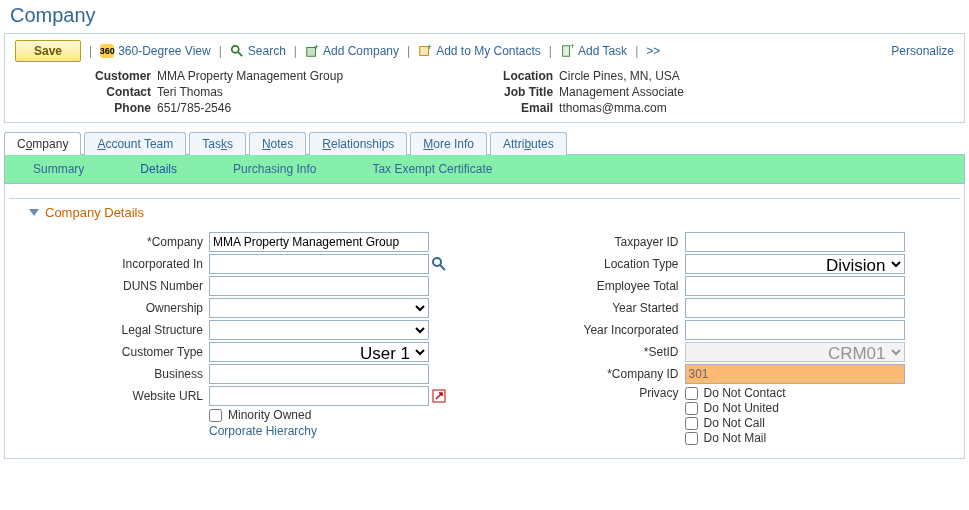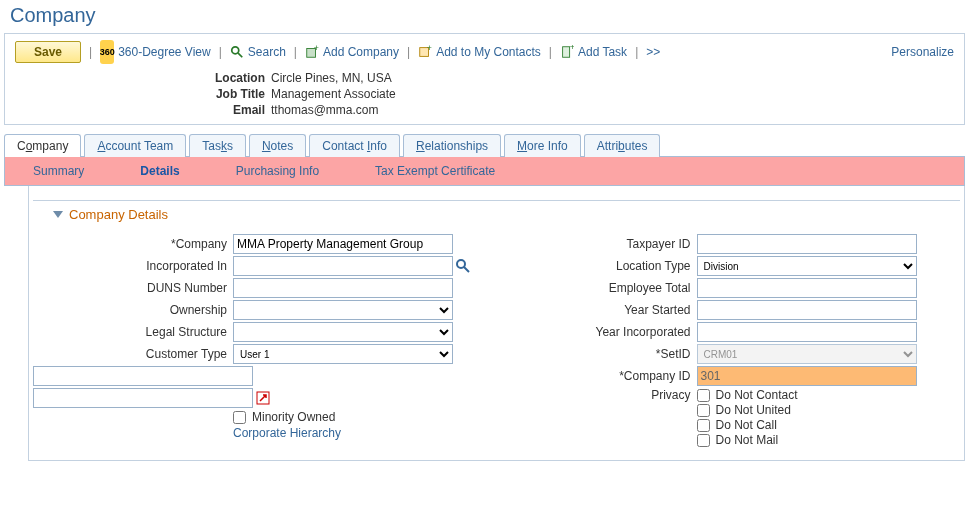--- a/index.html
+++ b/index.html
@@ -4,45 +4,45 @@
 <style>
   * { box-sizing: border-box; }
   body { margin: 0; padding: 4px; font-family: Arial, sans-serif; font-size: 12px; color: #333; background: #fff; }
   .page-title { color: #336699; font-size: 20px; font-weight: normal; margin: 0 0 6px 6px; }
   .toolbar-box { border: 1px solid #c3d1e0; padding: 6px 10px; margin-bottom: 8px; }
   .toolbar { display: flex; align-items: center; gap: 6px; flex-wrap: wrap; }
   .btn-save { background: linear-gradient(#fff8d6,#ffe88a); border:1px solid #b59f23; color:#6a5b00; padding:3px 18px; font-size:12px; cursor:pointer; border-radius:2px; font-weight:bold;}
   .tb-sep { color:#888; padding:0 2px;}
   .tb-link { color:#336699; text-decoration:none; cursor:pointer; display:inline-flex; align-items:center; gap:4px;}
   .ico { display:inline-flex; width:14px; height:14px; align-items:center; justify-content:center; font-size:11px; }
-  .ico-360 { background:#ffd24d; border-radius:3px; color:#000; font-weight:bold; font-size:9px; padding:12px 2px;}
+  .ico-360 { background:#ffd24d; border-radius:3px; color:#000; font-weight:bold; font-size:9px; padding:2px 2px;}
   .spacer { flex:1; }
   .summary-row { display:flex; margin-top:6px; gap:40px; padding-left:80px;}
   .summary-col { display:table; }
   .sum-line { display:table-row; }
   .sum-lbl { display:table-cell; text-align:right; font-weight:bold; padding:1px 6px 1px 0; white-space:nowrap;}
   .sum-val { display:table-cell; padding:1px 0;}
   .tabs { display:flex; border-bottom:1px solid #a7bdd6; margin-top:4px; }
   .tab { border:1px solid #a7bdd6; border-bottom:none; padding:4px 12px; margin-right:3px; background:#f1f6fb; color:#336699; cursor:pointer; position:relative; top:1px; border-radius:3px 3px 0 0;}
   .tab.active { background:#fff; color:#333; font-weight:normal;}
   .tab .ul { text-decoration:underline; }
-  .subtabs { display:flex; background:#fca5a5; border:1px solid #a7bdd6; border-top:none; padding:4px 0; }
+  .subtabs { display:flex; background:#86efac; border:1px solid #a7bdd6; border-top:none; padding:4px 0; }
   .subtab { color:#336699; padding:3px 28px; cursor:pointer; }
-  .subtab.active { color:#1956a5; font-weight:bold;}
-  .section-box { border:1px solid #c3d1e0; border-top:none; padding:8px 4px 12px 4px;margin-left:24px;}
+  .subtab.active { color:#1956a5; font-weight:normal;}
+  .section-box { border:1px solid #c3d1e0; border-top:none; padding:8px 4px 12px 4px;}
   .section-header { color:#c86400; font-weight:normal; font-size:13px; padding:6px 0 10px 20px; display:flex; align-items:center; gap:6px; border-top:1px solid #c3d1e0; margin-top:6px;}
   .section-header .caret { width:0;height:0;border-left:5px solid transparent;border-right:5px solid transparent;border-top:7px solid #6e8ca9;}
   .form-cols { display:flex; }
   .form-col { flex:1; }
   .form-row { display:flex; align-items:center; margin:2px 0; }
   .form-lbl { width:200px; text-align:right; padding-right:6px; white-space:nowrap; }
   .form-ctl { display:flex; align-items:center; gap:2px;}
   .txt { border:1px solid #9ab1c9; height:20px; padding:1px 3px; font-size:12px;}
   .w220 { width:220px;}
-  .sel { border:1px solid #9ab1c9; height:20px; width:220px; font-size:10px; background:#fff; padding:0 2px;}
+  .sel { border:1px solid #9ab1c9; height:20px; width:220px; font-size:17px; background:#fff; padding:0 2px;text-align:right;}
   .sel.ro { background:#eee; color:#666;}
   .txt.ro { background:#fdba74; color:#666;}
   .chk { margin:0 4px 0 0; vertical-align:middle;}
   .link { color:#336699; cursor:pointer; }
   .lookup { width:16px; height:16px; cursor:pointer; }
   .url-ico { width:16px; height:16px; cursor:pointer;}
   .right-link-row { padding-left:200px; margin:2px 0 6px 0;}
   .privacy-block .form-row { margin:1px 0;}
   .req::before { content:"*"; }
 </style>
@@ -99,20 +99,34 @@
       </span>
       <span>Add Task</span>
     </a>
     <span class="tb-sep">|</span>
     <a class="tb-link">&gt;&gt;</a>
     <span class="spacer"></span>
     <a class="tb-link">Personalize</a>
   </div>
 
   <div class="summary-row">
+    <div class="summary-col">
+      <div class="sum-line">
+          <span class="sum-lbl">Customer</span>
+          <span class="sum-val">MMA Property Management Group</span>
+        </div>
+      <div class="sum-line">
+          <span class="sum-lbl">Contact</span>
+          <span class="sum-val">Teri Thomas</span>
+        </div>
+      <div class="sum-line">
+          <span class="sum-lbl">Phone</span>
+          <span class="sum-val">651/785-2546</span>
+        </div>
+    </div>
     <div class="summary-col" style="margin-left:120px;">
       <div class="sum-line">
           <span class="sum-lbl">Location</span>
           <span class="sum-val">Circle Pines, MN, USA</span>
         </div>
       <div class="sum-line">
           <span class="sum-lbl">Job Title</span>
           <span class="sum-val">Management Associate</span>
         </div>
       <div class="sum-line">
@@ -121,21 +135,20 @@
         </div>
     </div>
   </div>
 </div>
 
 <div class="tabs">
   <div class="tab active"><span>C</span><span class="ul">o</span><span>mpany</span></div>
   <div class="tab"><span></span><span class="ul">A</span><span>ccount Team</span></div>
   <div class="tab"><span>Tas</span><span class="ul">k</span><span>s</span></div>
   <div class="tab"><span></span><span class="ul">N</span><span>otes</span></div>
-  <div class="tab"><span>Contact </span><span class="ul">I</span><span>nfo</span></div>
   <div class="tab"><span></span><span class="ul">R</span><span>elationships</span></div>
   <div class="tab"><span></span><span class="ul">M</span><span>ore Info</span></div>
   <div class="tab"><span>Attri</span><span class="ul">b</span><span>utes</span></div>
 </div>
 
 <div class="subtabs">
   <div class="subtab">Summary</div>
   <div class="subtab active">Details</div>
   <div class="subtab">Purchasing Info</div>
   <div class="subtab">Tax Exempt Certificate</div>
@@ -184,25 +197,27 @@
             <select class="sel"><option></option></select>
           </div>
       </div>
       <div class="form-row">
         <div class="form-lbl">Customer Type</div>
         <div class="form-ctl">
             <select class="sel"><option>User 1</option></select>
           </div>
       </div>
       <div class="form-row">
-        <div class="form-ctl">
-            <input class="txt w220" value="" style="">
-          </div>
-      </div>
-      <div class="form-row">
+        <div class="form-lbl">Business</div>
+        <div class="form-ctl">
+            <input class="txt w220" value="" style="">
+          </div>
+      </div>
+      <div class="form-row">
+        <div class="form-lbl">Website URL</div>
         <div class="form-ctl">
           <input class="txt w220" value="" style="">
           <span class="url-ico"><svg viewBox="0 0 16 16" width="16" height="16">
                 <rect x="2" y="2" width="12" height="12" fill="#fff" stroke="#c00"></rect>
                 <path d="M5 11 L11 5 M8 5 H11 V8" fill="none" stroke="#c00" stroke-width="1.5"></path>
               </svg></span>
         </div>
       </div>
       <div class="form-row">
         <div class="form-lbl"></div>

